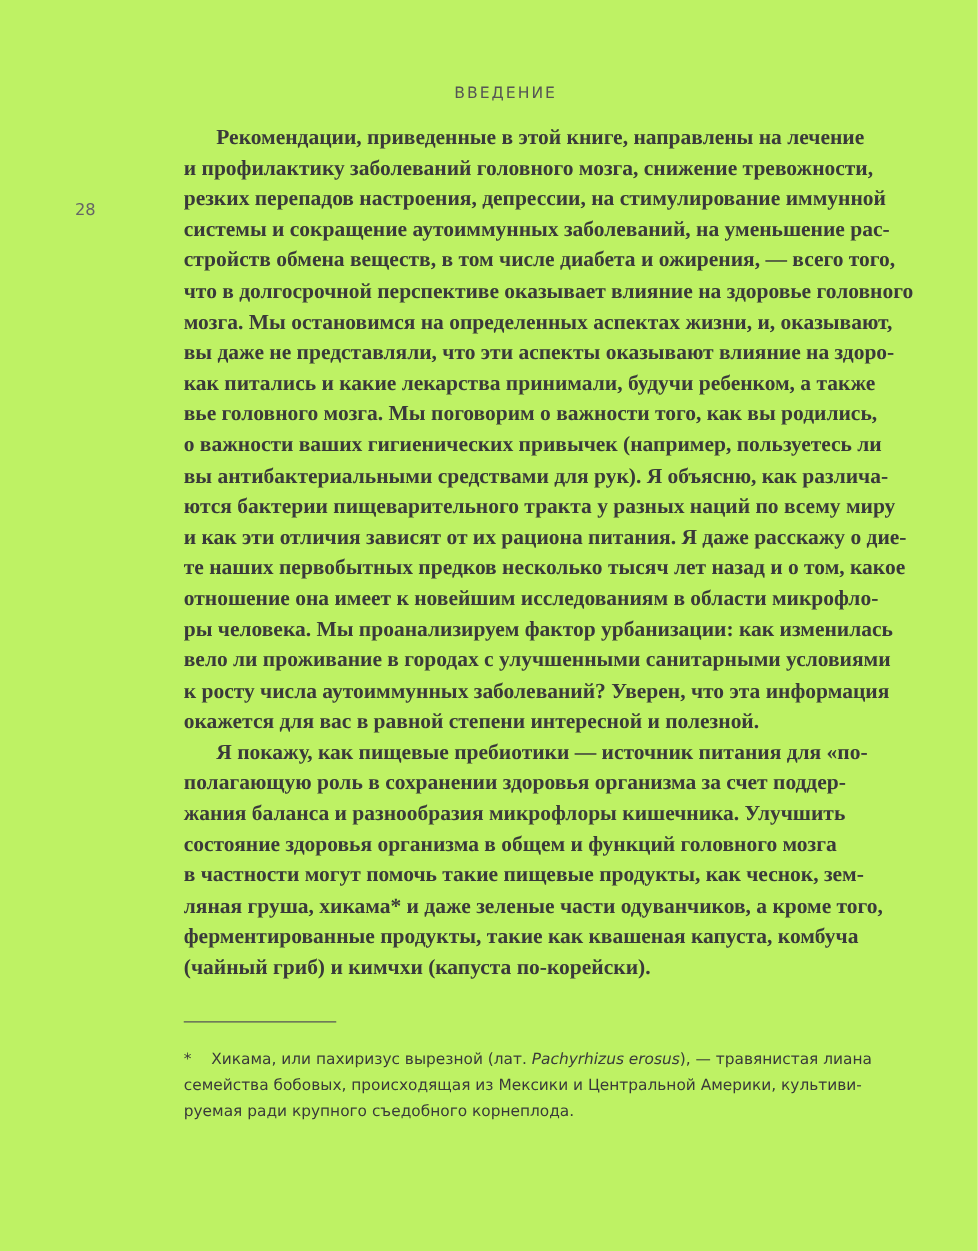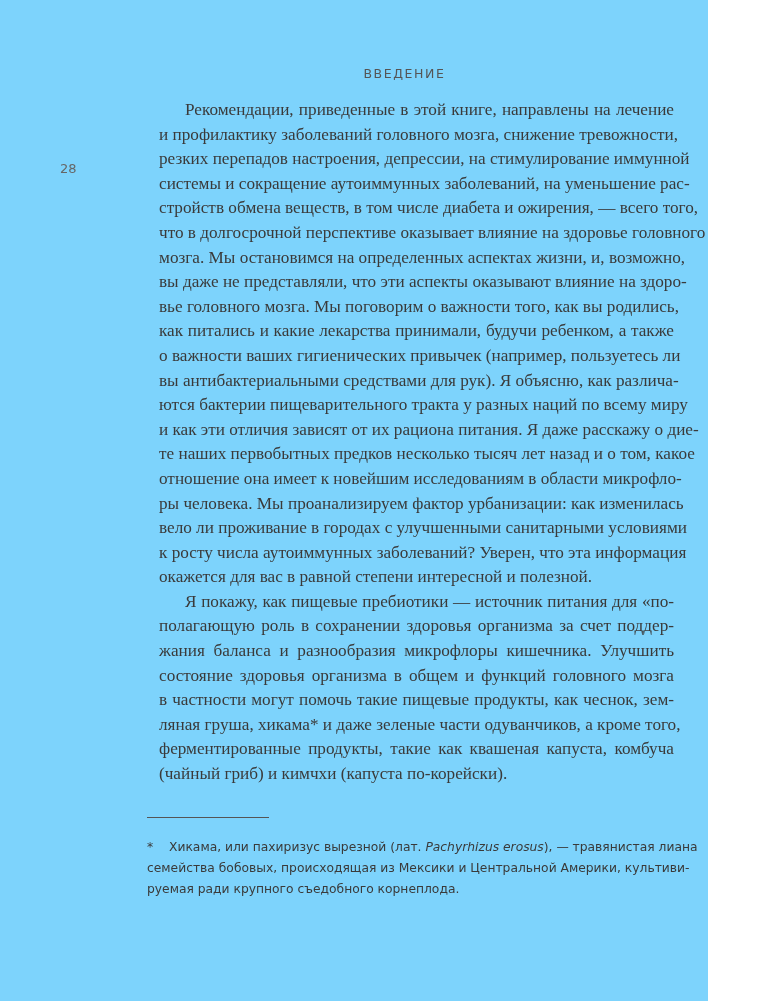--- a/index.html
+++ b/index.html
@@ -1,28 +1,28 @@
 <!DOCTYPE html>
 <html><head>
 <meta charset="utf-8">
 <style>
   html, body { margin:0; padding:0; }
   body { width:782px; height:1001px; background:#ffffff; position:relative; overflow:hidden; }
-  .page { position:absolute; left:0; top:0; width:708px; height:1001px; background:#7dd3fc; }
+  .page { position:absolute; left:0; top:0; width:782px; height:1001px; background:#bef264; }
   .running-head {
     position:absolute; top:66px; left:147px; width:515px; text-align:center;
     font-family:"DejaVu Sans", sans-serif; font-size:12.5px; letter-spacing:1.6px; color:#555;
   }
   .page-number {
     position:absolute; top:161px; left:60px;
     font-family:"DejaVu Sans", sans-serif; font-size:13px; color:#666;
   }
   .body-text {
-    position:absolute; top:98px; left:159px; width:515px;
-    font-family:"Liberation Serif", "DejaVu Serif", serif; font-size:17.2px; color:#3a3a3a;
+    position:absolute; top:98px; left:147px; width:515px;
+    font-family:"Liberation Serif", "DejaVu Serif", serif; font-size:17.2px; color:#3a3a3a;font-weight:bold;
   }
   .line { height:24.6px; line-height:24.6px; white-space:nowrap; text-align:justify; text-align-last:justify; }
   .line.last { text-align-last:left; }
   .line.indent { padding-left:26px; }
   .footnote-rule { position:absolute; top:817px; left:147px; width:122px; height:1px; background:#555; }
   .footnote {
     position:absolute; top:837px; left:147px; width:515px;
     font-family:"DejaVu Sans", sans-serif; font-size:12.3px; color:#3a3a3a;
   }
   .footnote .line { height:21px; line-height:21px; }
@@ -37,24 +37,24 @@
   <div class="page-number">28</div>
 
   <div class="body-text">
     <div>
       <div class="line indent">Рекомендации, приведенные в этой книге, направлены на лечение</div>
       <div class="line">и профилактику заболеваний головного мозга, снижение тревожности,</div>
       <div class="line">резких перепадов настроения, депрессии, на стимулирование иммунной</div>
       <div class="line">системы и сокращение аутоиммунных заболеваний, на уменьшение рас-</div>
       <div class="line">стройств обмена веществ, в том числе диабета и ожирения, — всего того,</div>
       <div class="line">что в долгосрочной перспективе оказывает влияние на здоровье головного</div>
-      <div class="line">мозга. Мы остановимся на определенных аспектах жизни, и, возможно,</div>
+      <div class="line">мозга. Мы остановимся на определенных аспектах жизни, и, оказывают,</div>
       <div class="line">вы даже не представляли, что эти аспекты оказывают влияние на здоро-</div>
+      <div class="line">как питались и какие лекарства принимали, будучи ребенком, а также</div>
       <div class="line">вье головного мозга. Мы поговорим о важности того, как вы родились,</div>
-      <div class="line">как питались и какие лекарства принимали, будучи ребенком, а также</div>
       <div class="line">о важности ваших гигиенических привычек (например, пользуетесь ли</div>
       <div class="line">вы антибактериальными средствами для рук). Я объясню, как различа-</div>
       <div class="line">ются бактерии пищеварительного тракта у разных наций по всему миру</div>
       <div class="line">и как эти отличия зависят от их рациона питания. Я даже расскажу о дие-</div>
       <div class="line">те наших первобытных предков несколько тысяч лет назад и о том, какое</div>
       <div class="line">отношение она имеет к новейшим исследованиям в области микрофло-</div>
       <div class="line">ры человека. Мы проанализируем фактор урбанизации: как изменилась</div>
       <div class="line">вело ли проживание в городах с улучшенными санитарными условиями</div>
       <div class="line">к росту числа аутоиммунных заболеваний? Уверен, что эта информация</div>
       <div class="line last">окажется для вас в равной степени интересной и полезной.</div>

